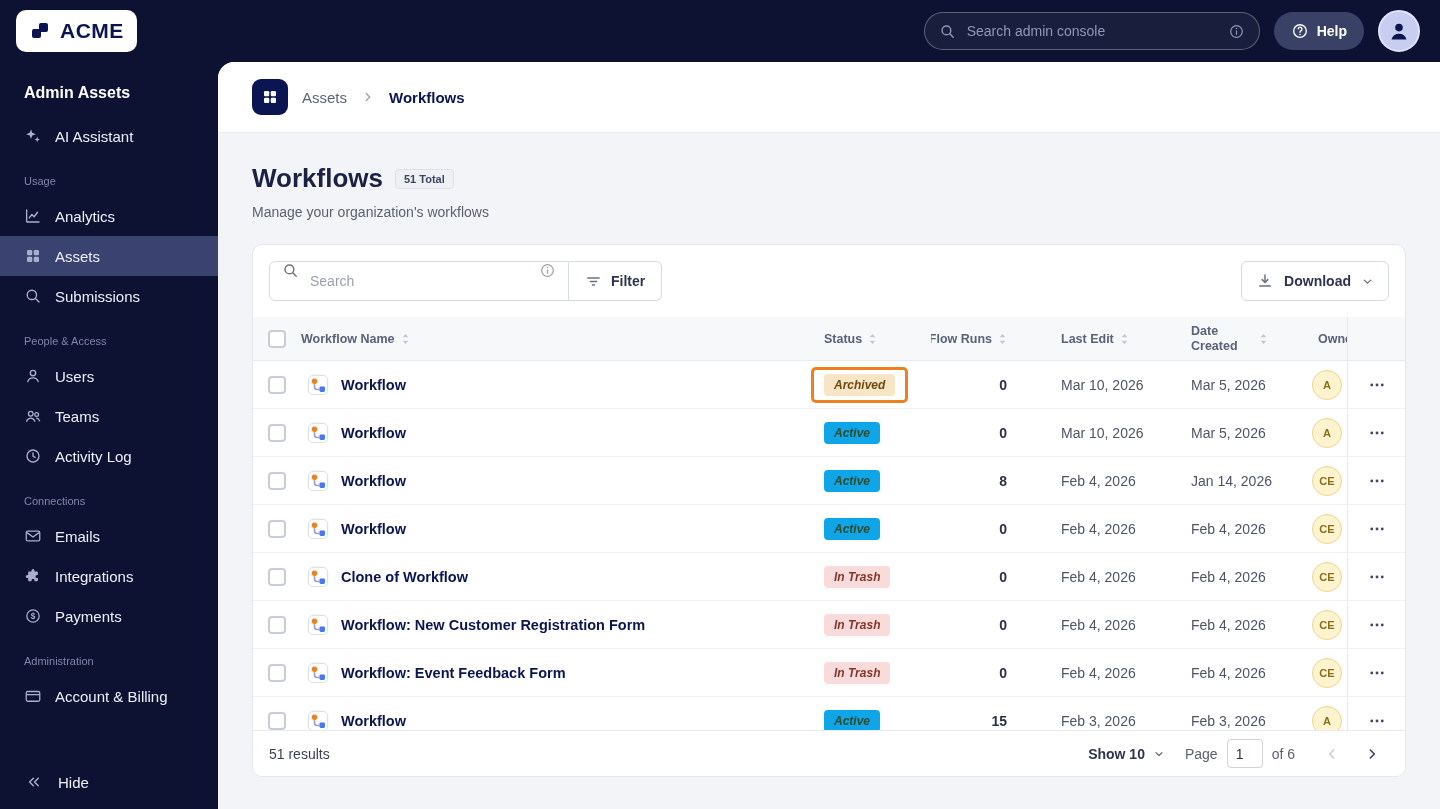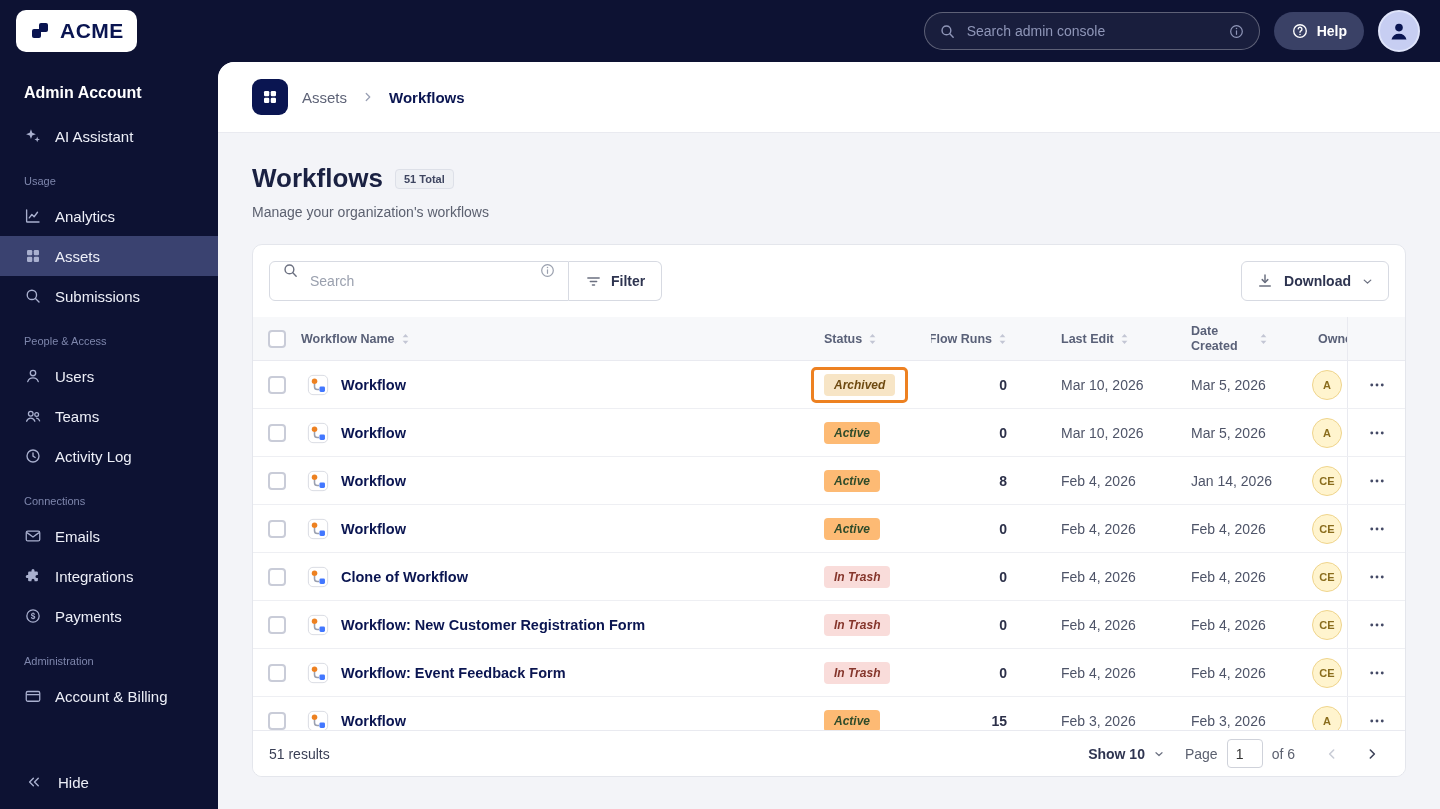--- a/index.html
+++ b/index.html
@@ -97,21 +97,21 @@
   .col-actions { border-left:1px solid #E9EAF0; height:100%; display:flex; align-items:center; justify-content:center; align-self:stretch; }
 
   .trow { height:48px; border-bottom:1px solid #EEEFF3; background:#fff; }
   .c-name { display:flex; align-items:center; gap:12px; padding-left:6px; overflow:hidden; }
   .wf-icon { display:flex; flex:0 0 auto; }
   .wf-name { color:#0A1551; font-weight:600; font-size:14.5px; white-space:nowrap; cursor:pointer; }
   .c-status { padding-left:0; display:flex; }
   .badge-wrap { display:inline-flex; border:3px solid transparent; border-radius:5px; padding:4px 10px; }
   .badge-wrap.highlighted { border-color:#ED8121; }
   .badge { font-size:12px; font-weight:700; padding:4px 10px; border-radius:4px; white-space:nowrap;font-style:italic; }
-  .badge-active   { background:#fdba74; color:#2F4B2A; }
+  .badge-active   { background:#0ea5e9; color:#2F4B2A; }
   .badge-archived { background:#F7E5C6; color:#6E4A11; }
   .badge-intrash  { background:#F9DCDA; color:#85352B; }
   .c-runs { text-align:right; padding-right:24px; font-weight:600; color:#2C3049; font-size:14px; }
   .c-edit { color:#4E5468; font-size:14px; padding-left:30px; white-space:nowrap; }
   .c-created { color:#4E5468; font-size:14px; padding-left:12px; white-space:nowrap; }
   .c-owner { overflow:hidden; padding-left:6px; display:flex; }
   .avatar-chip { width:30px; height:30px; border-radius:50%; background:#FFF4CE; border:1px solid #EFD48C;
     color:#8A6D1D; font-size:11px; font-weight:700; display:flex; align-items:center; justify-content:center; flex:0 0 auto; }
   .more-btn { width:34px; height:34px; border:none; background:transparent; border-radius:6px;
     display:flex; align-items:center; justify-content:center; cursor:pointer; }
@@ -174,21 +174,21 @@
     <div class="avatar-btn">
       <svg width="24" height="24" viewBox="0 0 24 24">
           <circle cx="12" cy="8.6" r="3.8" fill="#0A1551"></circle>
           <path d="M4.5 20.5a7.8 7.8 0 0 1 15 0z" fill="#0A1551"></path>
         </svg>
     </div>
   </div>
 </div>
 
 <div class="sidebar">
-  <div class="sidebar-title">Admin Account</div>
+  <div class="sidebar-title">Admin Assets</div>
 
   <div class="nav-item">
     <span class="nicon">
       <svg width="18" height="18" viewBox="0 0 24 24" fill="currentColor">
           <path d="M9.3 3l1.7 4.8 4.8 1.7-4.8 1.7L9.3 16l-1.7-4.8L2.8 9.5l4.8-1.7z"></path>
           <path d="M17.6 12.8l1 2.7 2.7 1-2.7 1-1 2.7-1-2.7-2.7-1 2.7-1z"></path>
         </svg>
     </span>
     <span>AI Assistant</span>
   </div>

